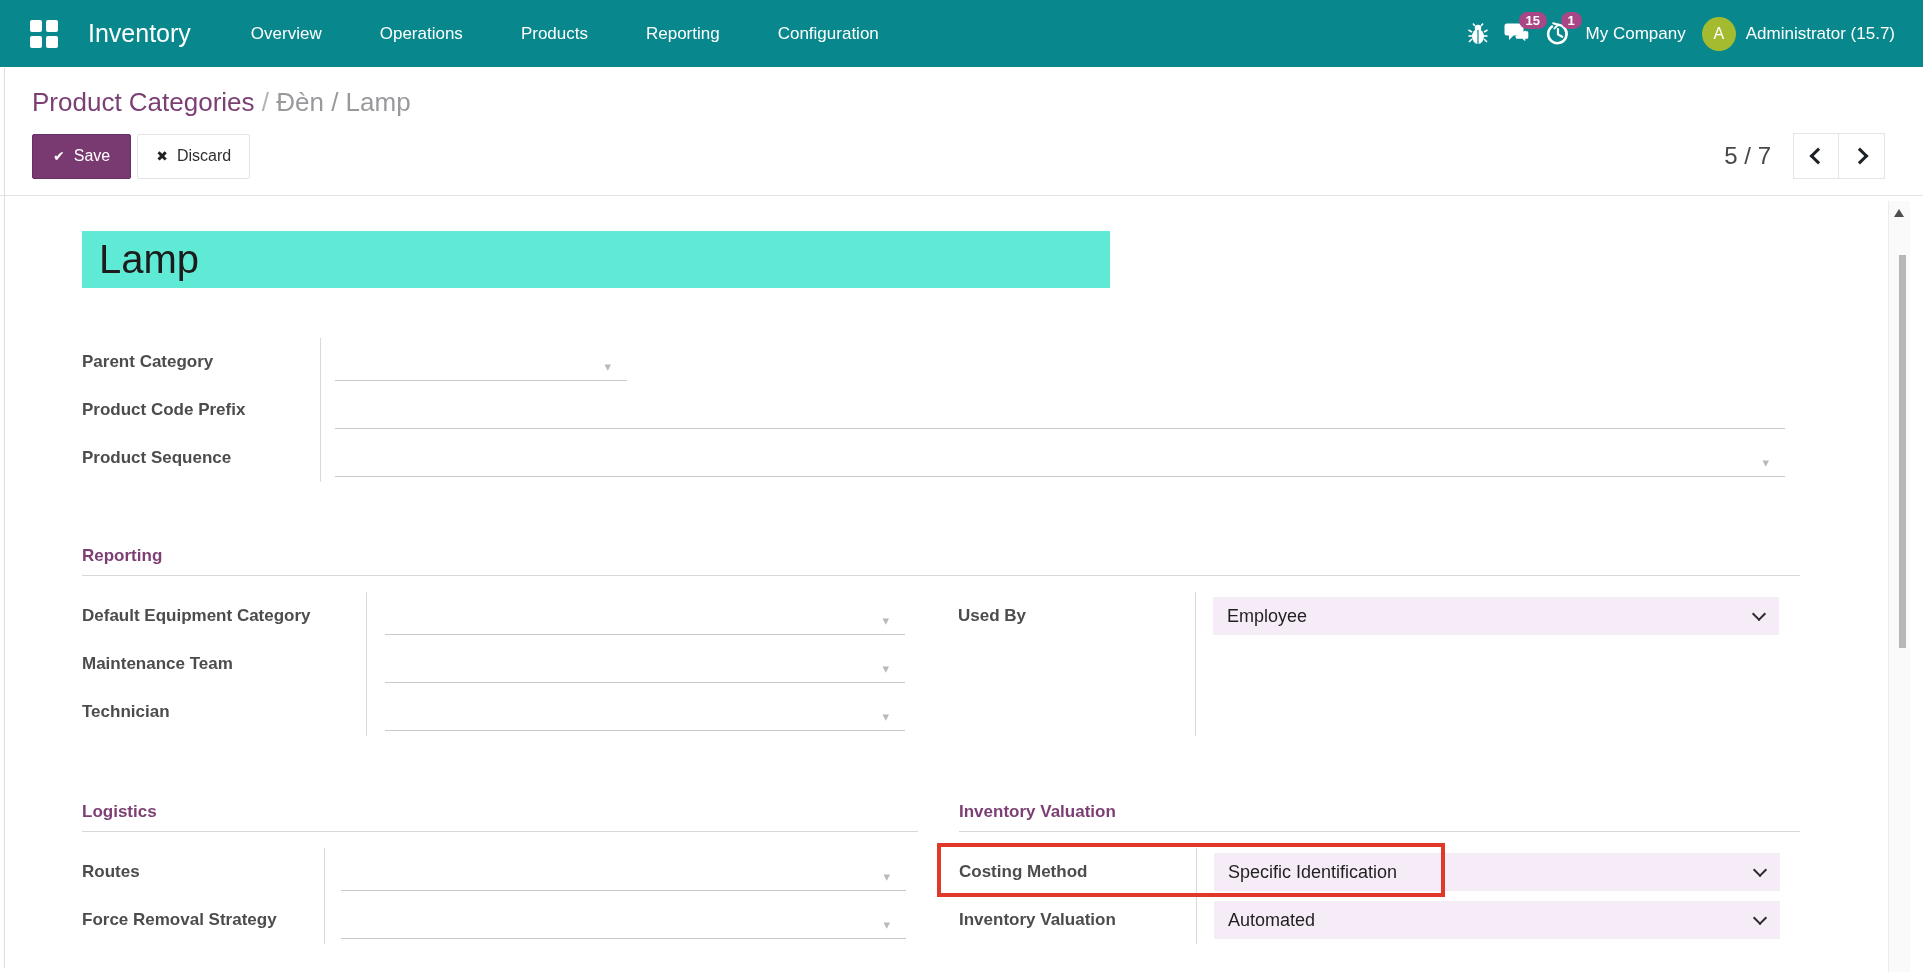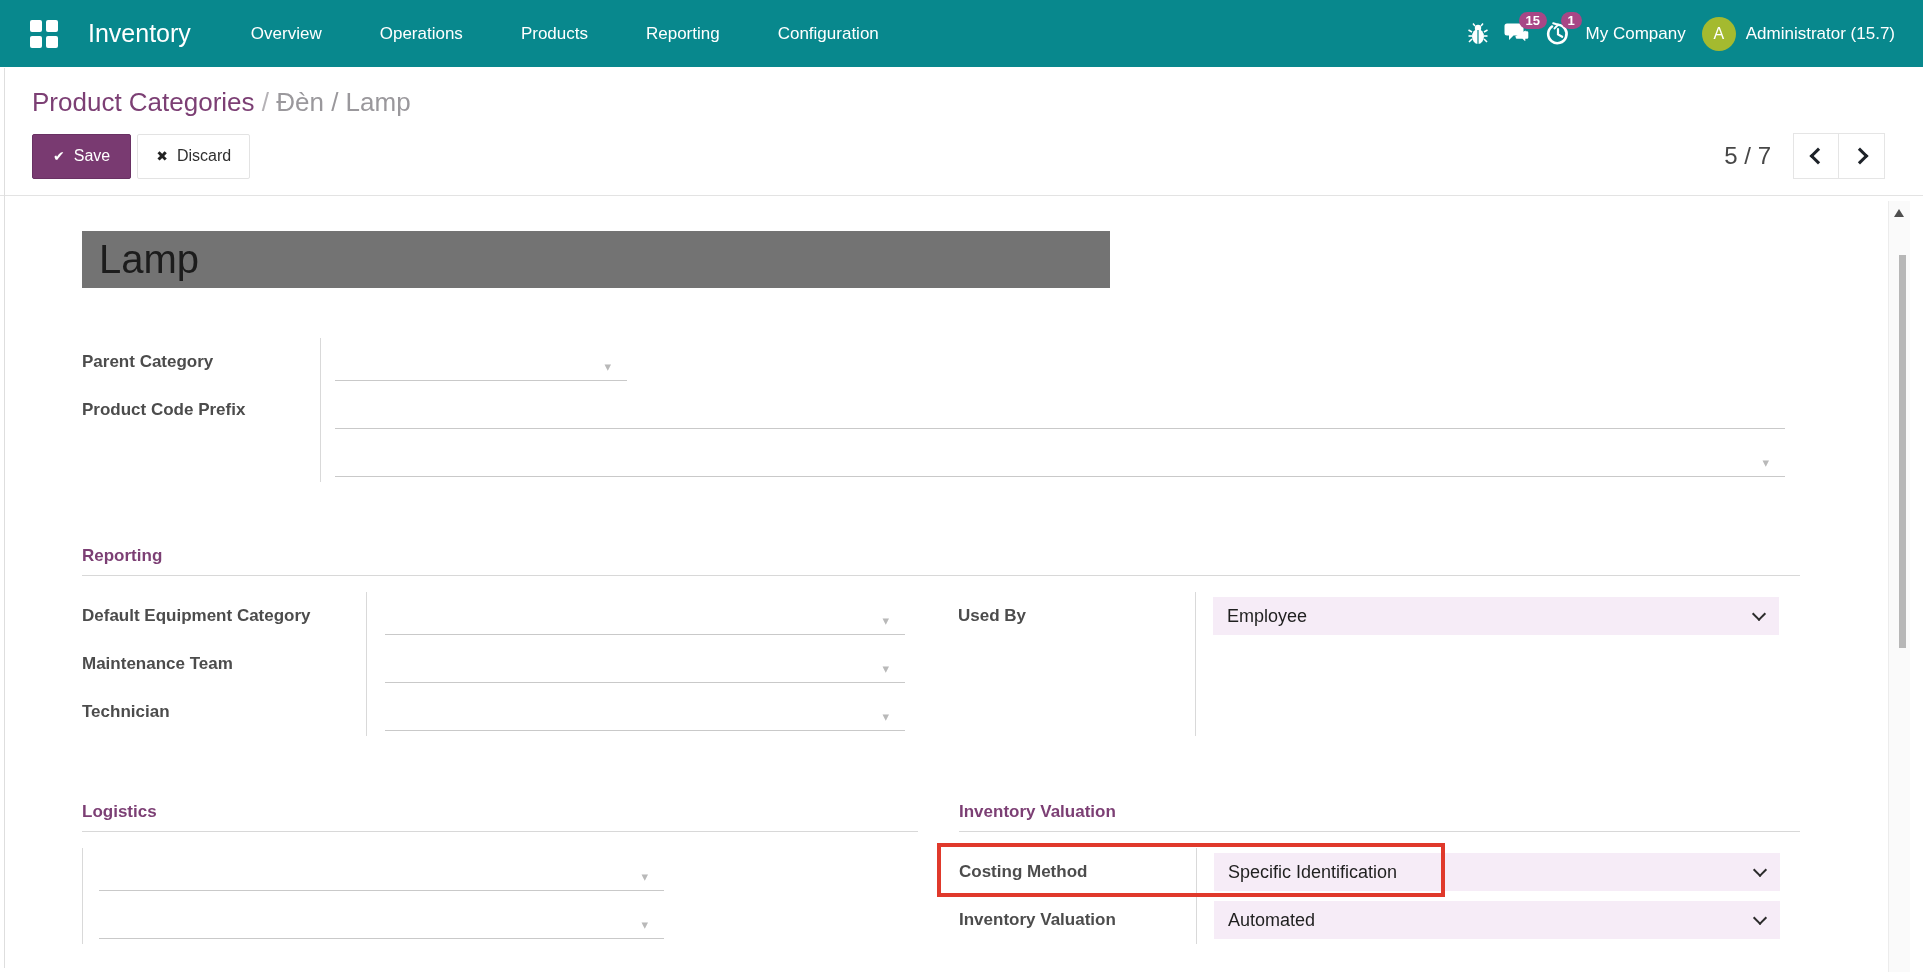--- a/index.html
+++ b/index.html
@@ -52,21 +52,21 @@
   .chev-left  { border-left-width:3.5px; border-bottom-width:3.5px; transform:rotate(45deg);  margin-left:4px; }
   .chev-right { border-right-width:3.5px; border-bottom-width:3.5px; transform:rotate(-45deg); margin-right:4px; }
   .cp-divider { border-bottom:1px solid #e3e3e3; }
 
   .window-edge { position:absolute; left:4px; top:68px; width:1px; height:900px; background:#dedede; }
 
   
   .sheet { position:relative; padding:26px 0 0 82px; }
   .o-label { font-size:17px; font-weight:700; color:#4c4c4c; }
   .big-input {
-    margin-top:9px; width:1028px; height:57px; background:#737373;
+    margin-top:9px; width:1028px; height:57px; background:#5eead4;
     display:flex; align-items:center; padding-left:17px;
     font-size:40px; color:#1c1c1c; cursor:text;
   }
 
   .fgroup { display:flex; }
   .col-labels { display:flex; flex-direction:column; }
   .col-fields { display:flex; flex-direction:column; border-left:1px solid #d9d9d9; }
   .frow { height:48px; display:flex; align-items:center; }
   .col-fields .frow { align-items:flex-end; }
   .col-fields .frow.sel-row { align-items:center; }
@@ -222,20 +222,21 @@
 <div class="cp-divider"></div>
 
 <div class="sheet">
 
   <div class="big-input">Lamp</div>
 
   <div class="fgroup group-top">
     <div class="col-labels">
       <div class="frow o-label">Parent Category</div>
       <div class="frow o-label">Product Code Prefix</div>
+      <div class="frow o-label">Product Sequence</div>
     </div>
     <div class="col-fields">
       <div class="frow">
         <div class="line-input w-short">
           <span></span>
           <span class="caret">▾</span>
         </div>
       </div>
       <div class="frow">
         <div class="line-input w-long">
@@ -291,20 +292,24 @@
           </div>
         </div>
       </div>
     </div>
   </div>
 
   <div class="bottom-row">
     <div class="sec-logistics">
       <div class="section-title">Logistics</div>
       <div class="fgroup log-body">
+        <div class="col-labels">
+          <div class="frow o-label">Routes</div>
+          <div class="frow o-label">Force Removal Strategy</div>
+        </div>
         <div class="col-fields">
           <div class="frow">
               <div class="line-input w-log">
                 <span class="caret">▾</span>
               </div>
             </div>
           <div class="frow">
               <div class="line-input w-log">
                 <span class="caret">▾</span>
               </div>

